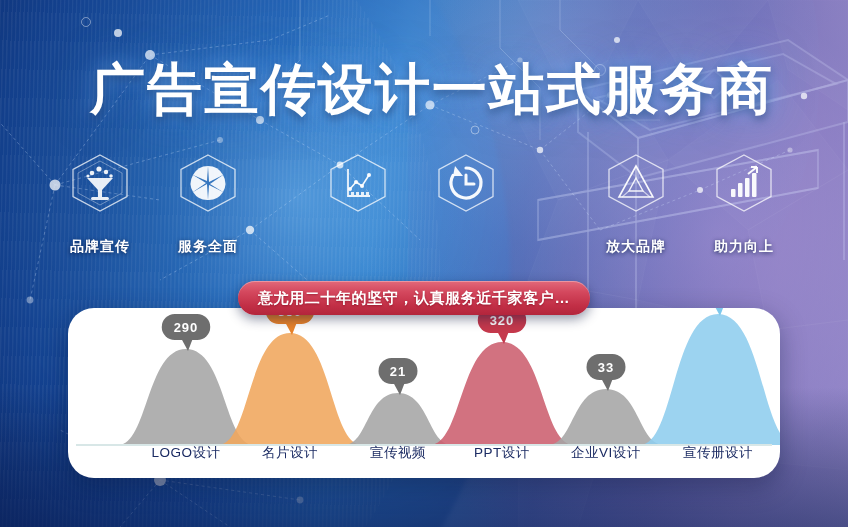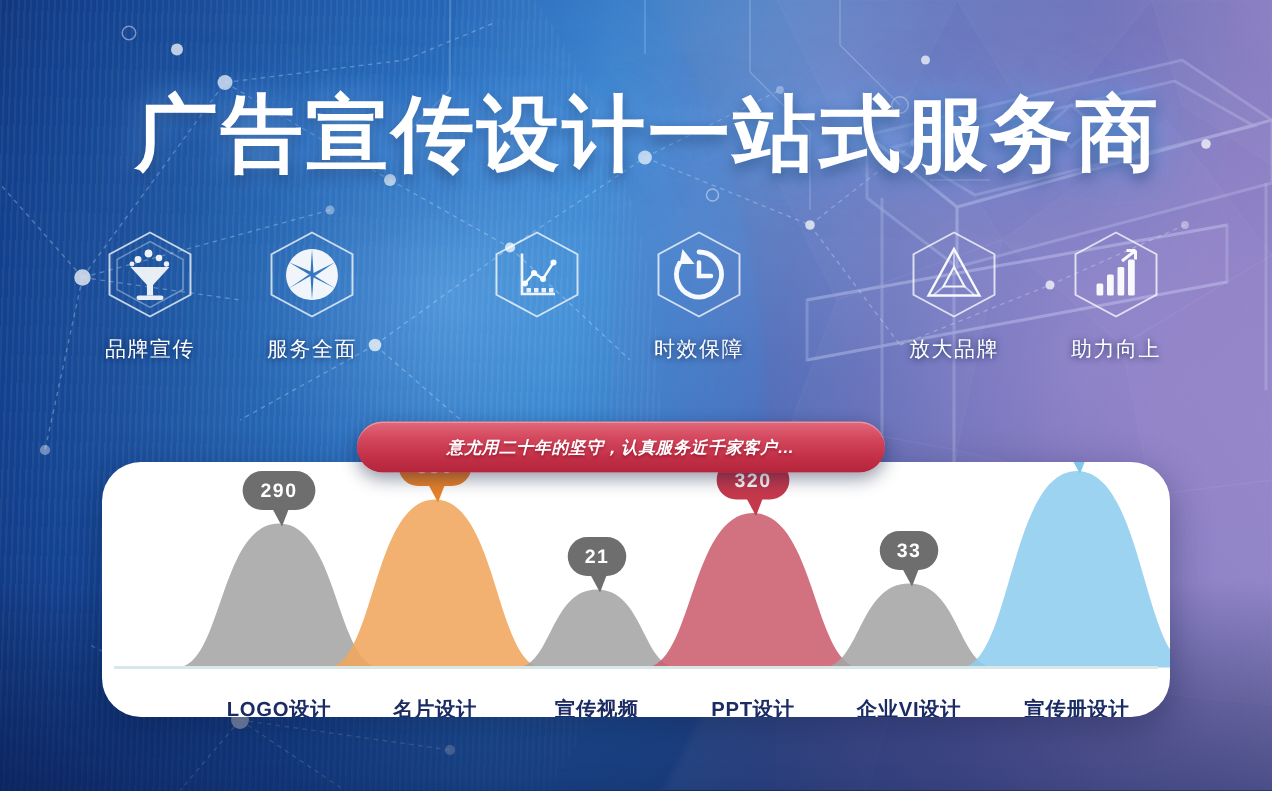--- a/index.html
+++ b/index.html
@@ -64,51 +64,51 @@
     letter-spacing:2px;
     text-shadow:0 0 18px rgba(110,180,255,.75), 0 3px 10px rgba(4,20,60,.65), 0 0 42px rgba(80,150,240,.5);
   }
 
   
   .icons{position:absolute;left:0;top:152px;width:848px;height:100px;}
   .icon-item{position:absolute;width:104px;text-align:center;}
   .hexwrap{width:64px;height:62px;margin:0 auto;position:relative;}
   .hexwrap svg{display:block;}
   .icon-label{
-    margin-top:10px;font-size:14px;font-weight:normal;color:#ffffff;letter-spacing:1px;
+    margin-top:24px;font-size:14px;font-weight:bold;color:#ffffff;letter-spacing:1px;
     text-shadow:0 1px 4px rgba(6,22,64,.8);
   }
 
   
   .banner{
     position:absolute;left:238px;top:281px;width:352px;height:34px;border-radius:17px;
     background:linear-gradient(180deg,#e2697a 0%,#d4485e 32%,#c22f46 72%,#b3253c 100%);
     box-shadow:0 4px 12px rgba(10,20,60,.45), inset 0 1px 0 rgba(255,255,255,.30);
     display:flex;align-items:center;justify-content:center;
     z-index:6;
   }
   .banner-text{
-    color:#ffffff;font-size:11px;font-weight:bold;letter-spacing:.6px;
-    text-shadow:0 1px 2px rgba(120,10,30,.55);white-space:nowrap;font-style:italic;
+    color:#ffffff;font-size:15px;font-weight:bold;letter-spacing:.6px;
+    text-shadow:0 1px 2px rgba(120,10,30,.55);white-space:nowrap;
   }
 
   
   .card{
     position:absolute;left:68px;top:308px;width:712px;height:170px;
     border-radius:26px;background:#ffffff;
     box-shadow:0 8px 26px rgba(5,18,55,.35);
     overflow:hidden;z-index:5;
   }
   .chart-svg{position:absolute;left:0;top:0;}
   .labels{
     position:absolute;left:0;bottom:10px;width:712px;height:24px;
   }
   .bar-label{
-    position:absolute;text-align:center;font-size:13.5px;font-weight:bold;
-    color:#1b2b63;letter-spacing:.5px;white-space:nowrap;margin-top:20px;
+    position:absolute;text-align:center;font-size:13.5px;font-weight:normal;
+    color:#1b2b63;letter-spacing:.5px;white-space:nowrap;
   }
   .bubble-text{
     font-size:13px;font-weight:bold;fill:#ffffff;letter-spacing:1px;
     font-family:"Liberation Sans","DejaVu Sans",sans-serif;
   }
 </style>
 </head>
 <body>
 
 <div id="stage">
@@ -262,21 +262,20 @@
 
     <div class="icon-item" style="left:414px;">
       <div class="hexwrap">
         <svg width="64" height="62" viewBox="0 0 64 62">
           <polygon points="32,3 59,17.5 59,44.5 32,59 5,44.5 5,17.5" fill="none" stroke="#ffffff" stroke-opacity=".75" stroke-width="1.3"></polygon>
           <path d="M32,16 a15,15 0 1,1 -13,7.5" stroke="#ffffff" stroke-opacity=".95" stroke-width="3.2" fill="none" stroke-linecap="round"></path>
           <path d="M21,14 L19,24 L29,24 Z" fill="#ffffff" fill-opacity=".95"></path>
           <path d="M32,23 L32,32 L40,32" stroke="#ffffff" stroke-opacity=".95" stroke-width="3" fill="none" stroke-linecap="round"></path>
         </svg>
       </div>
-      <div class="icon-label">时效保障</div>
     </div>
 
     <div class="icon-item" style="left:584px;">
       <div class="hexwrap">
         <svg width="64" height="62" viewBox="0 0 64 62">
           <polygon points="32,3 59,17.5 59,44.5 32,59 5,44.5 5,17.5" fill="none" stroke="#ffffff" stroke-opacity=".75" stroke-width="1.3"></polygon>
           <polygon points="32,14 49,45 15,45" fill="none" stroke="#ffffff" stroke-opacity=".95" stroke-width="1.6"></polygon>
           <polygon points="32,26 39,39 25,39" fill="none" stroke="#ffffff" stroke-opacity=".9" stroke-width="1.4"></polygon>
           <path d="M25,39 L18,45 M39,39 L46,45 M32,26 L32,14" stroke="#ffffff" stroke-opacity=".6" stroke-width="1.2"></path>
         </svg>

